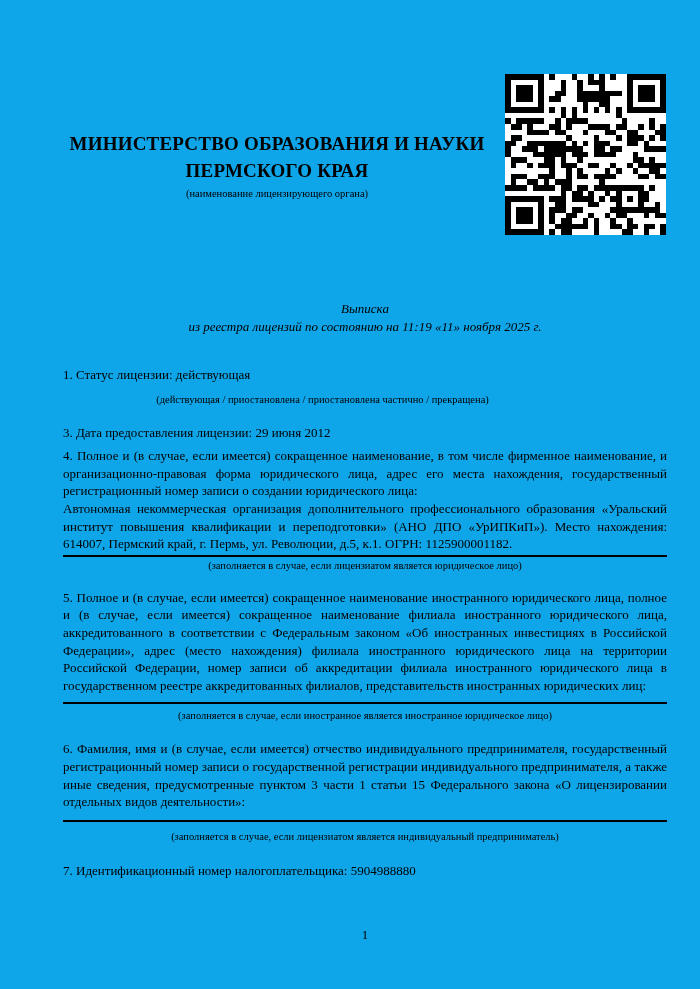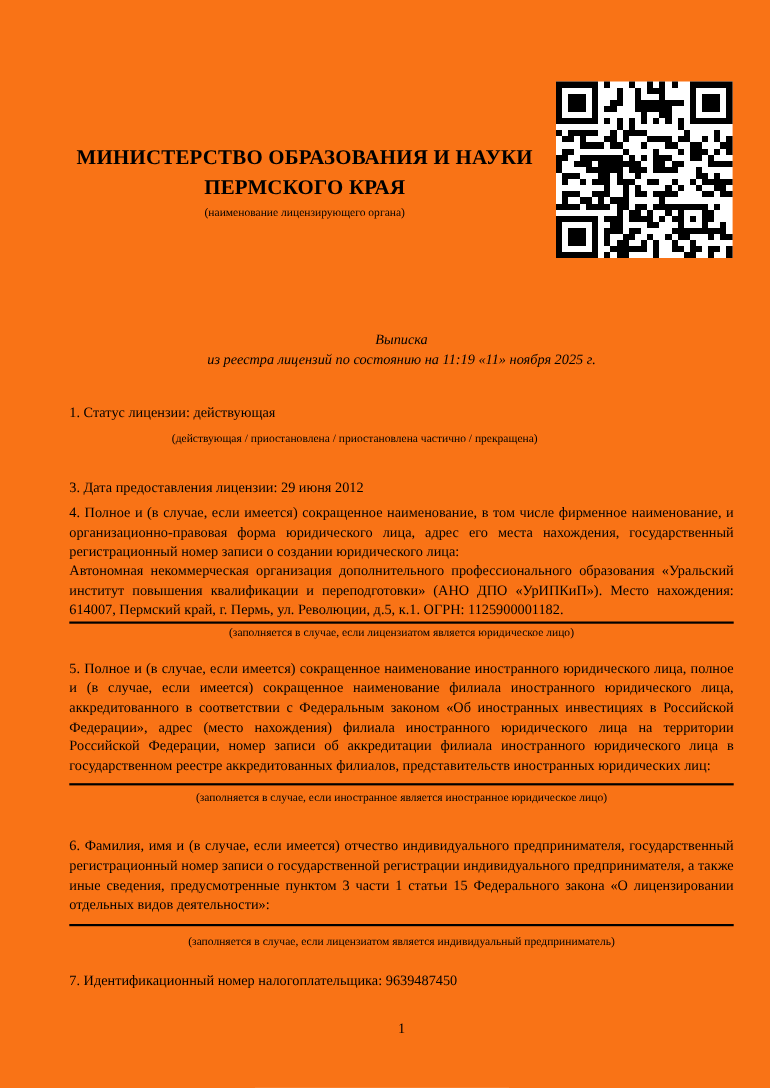--- a/index.html
+++ b/index.html
@@ -1,20 +1,20 @@
 <!DOCTYPE html>
 <html><head>
 <meta charset="utf-8">
 <style>
   html, body { margin: 0; padding: 0; background: #ffffff; }
   .page {
     position: relative;
     width: 700px;
     height: 989px;
-    background: #f97316;
+    background: #0ea5e9;
     color: #000000;
     font-family: "Liberation Serif", "DejaVu Serif", serif;
     overflow: hidden;
   }
   .letterhead {
     position: absolute;
     top: 130px; left: 63px; width: 428px;
     text-align: center;
   }
   .org-line {
@@ -62,21 +62,21 @@
     margin-top: 9px;
     padding-right: 85px;
   }
   .rule {
     border-top: 2px solid #000000;
     height: 0;
   }
   .mt19 { margin-top: 19px; }
   .mt18 { margin-top: 18px; }
   .mt16 { margin-top: 16px; }
-  .mt15 { margin-top: 27px; }
+  .mt15 { margin-top: 17px; }
   .mt14 { margin-top: 6px; }
   .rule-tight { margin-top: 2px; }
   .rule-gap8 { margin-top: 8px; }
   .rule-gap9 { margin-top: 9px; }
   .cap-gap5 { margin-top: 5px; }
   .cap-gap8 { margin-top: 8px; }
   .footer {
     position: absolute;
     top: 926px; left: 63px; width: 604px;
     text-align: center;
@@ -540,21 +540,21 @@
       <div class="item-caption cap-gap5">(заполняется в случае, если иностранное является иностранное юридическое лицо)</div>
     </div>
 
     <div class="mt15">
       <div class="par">6. Фамилия, имя и (в случае, если имеется) отчество индивидуального предпринимателя, государственный регистрационный номер записи о государственной регистрации индивидуального предпринимателя, а также иные сведения, предусмотренные пунктом 3 части 1 статьи 15 Федерального закона «О лицензировании отдельных видов деятельности»:</div>
       <div class="par"></div>
       <div class="rule rule-gap9"></div>
       <div class="item-caption cap-gap8">(заполняется в случае, если лицензиатом является индивидуальный предприниматель)</div>
     </div>
 
-    <div class="mt18">7. Идентификационный номер налогоплательщика: 9639487450</div>
+    <div class="mt18">7. Идентификационный номер налогоплательщика: 5904988880</div>
 
   </div>
 
   <div class="footer">
     <span>1</span>
   </div>
 
 </div>
 
 </body></html>

